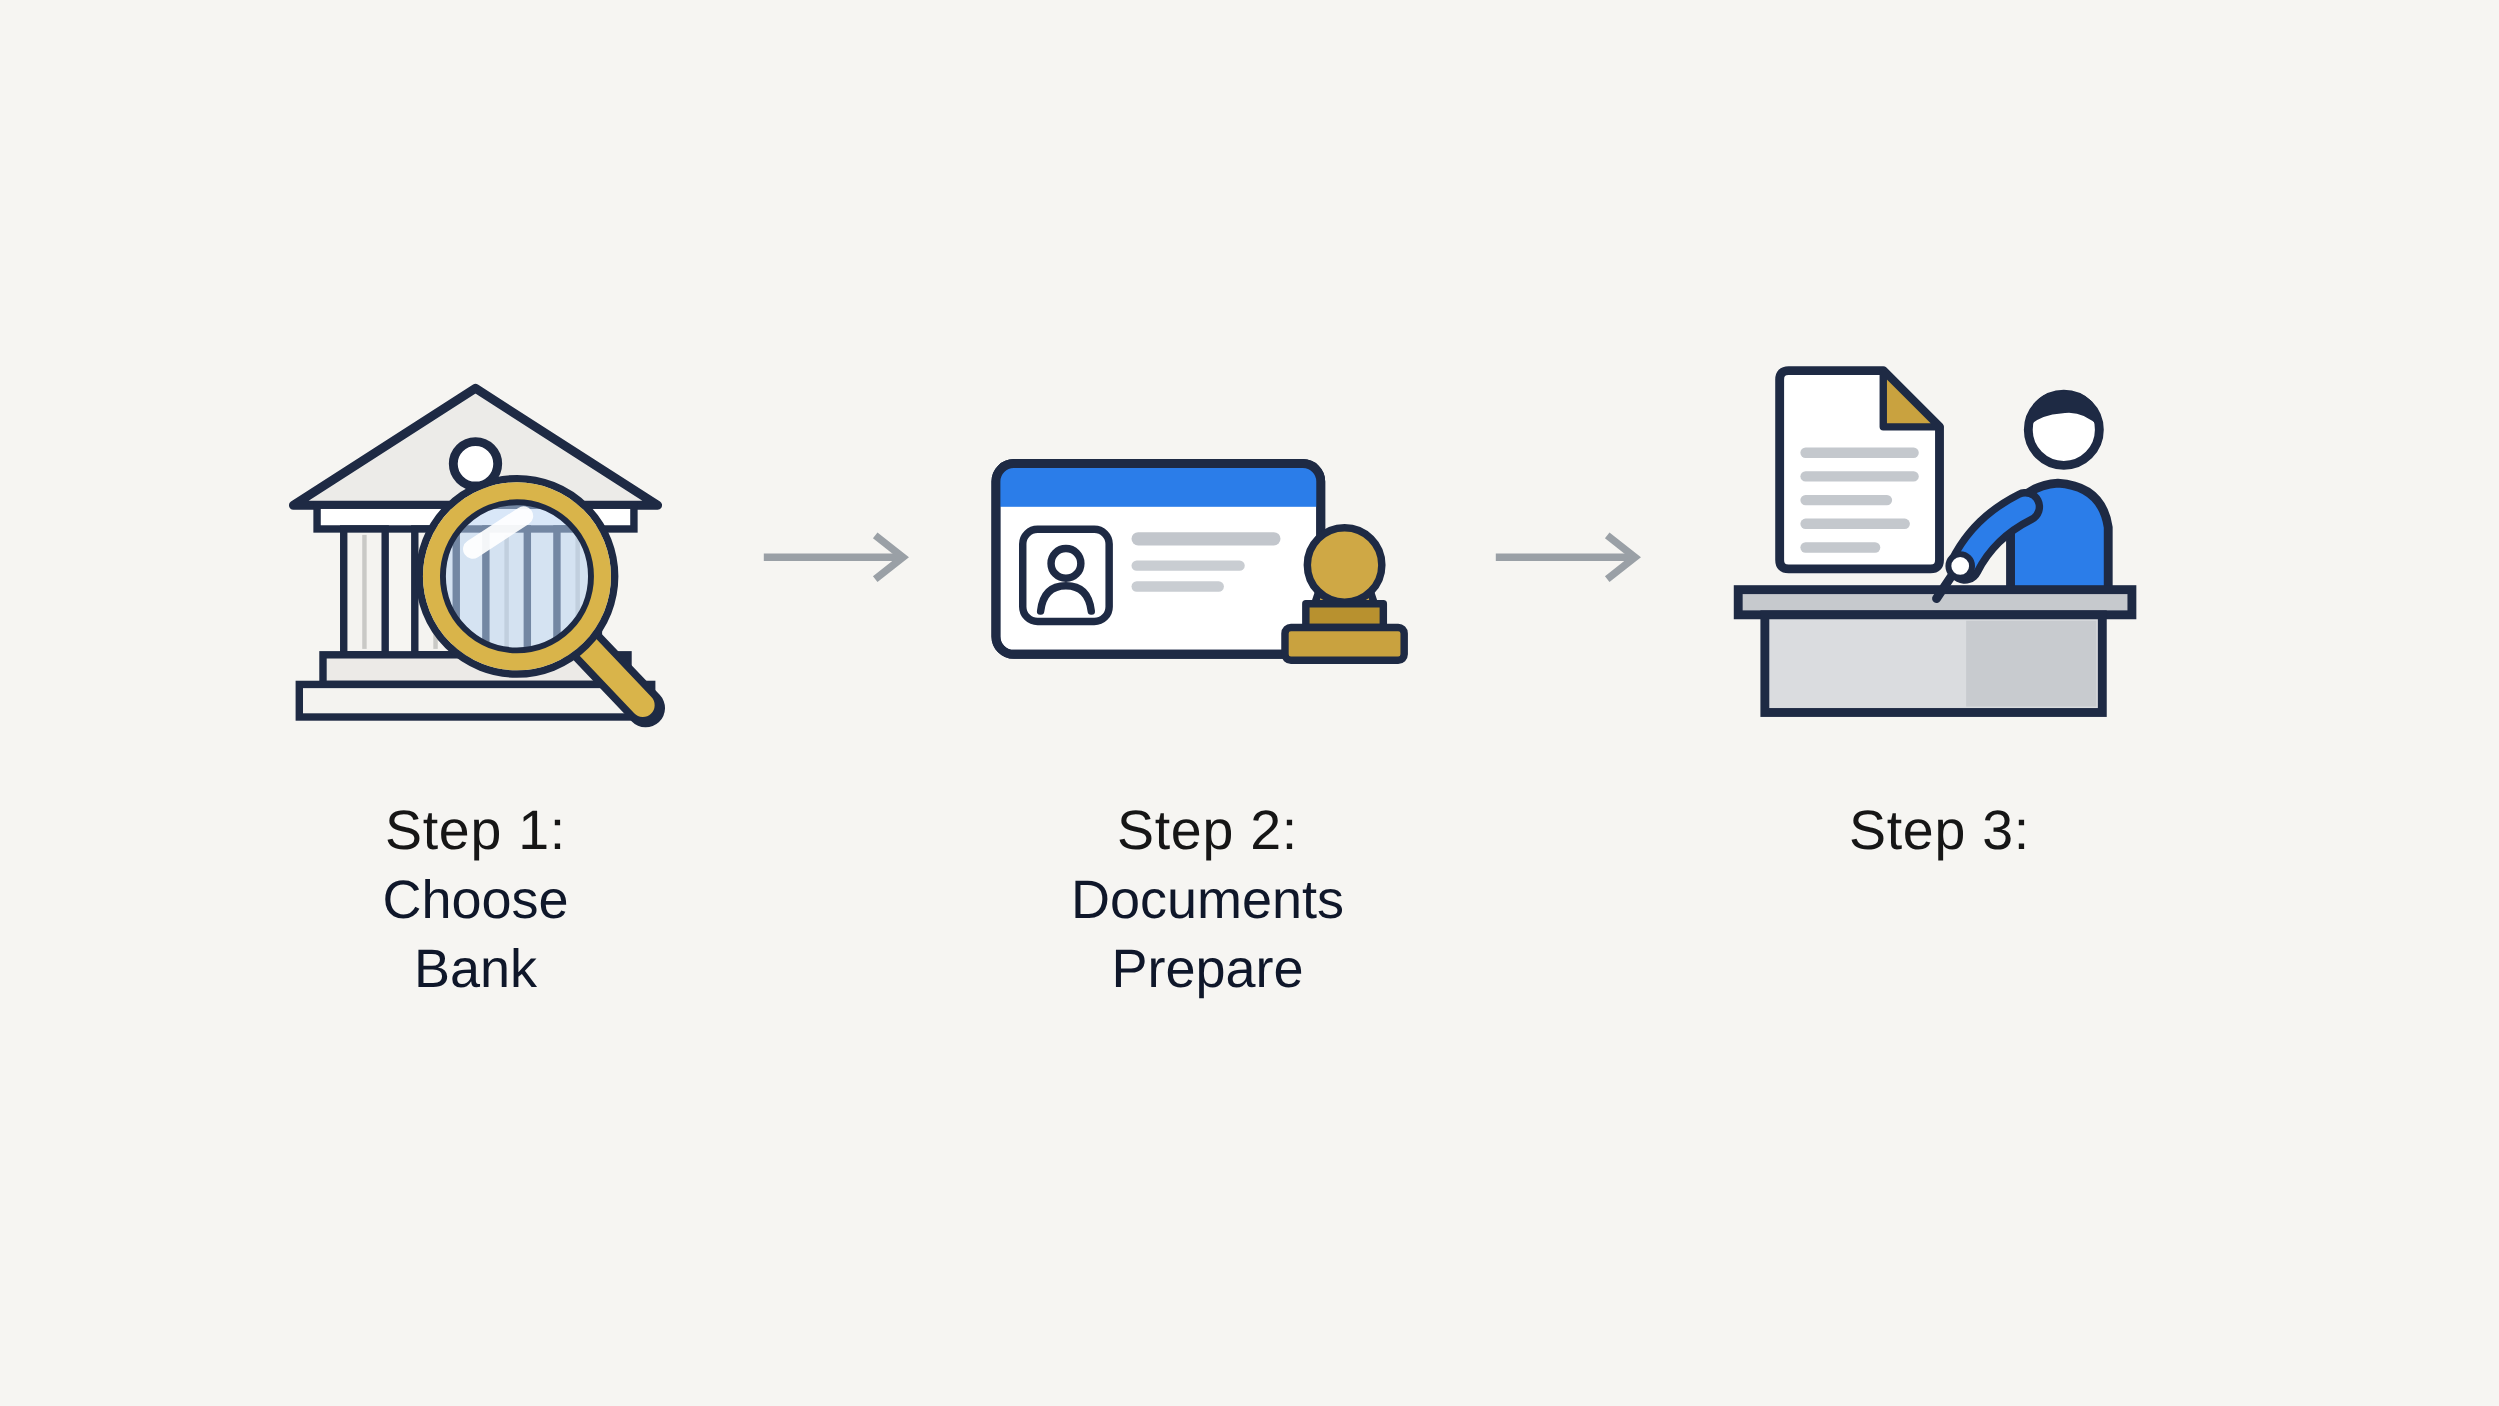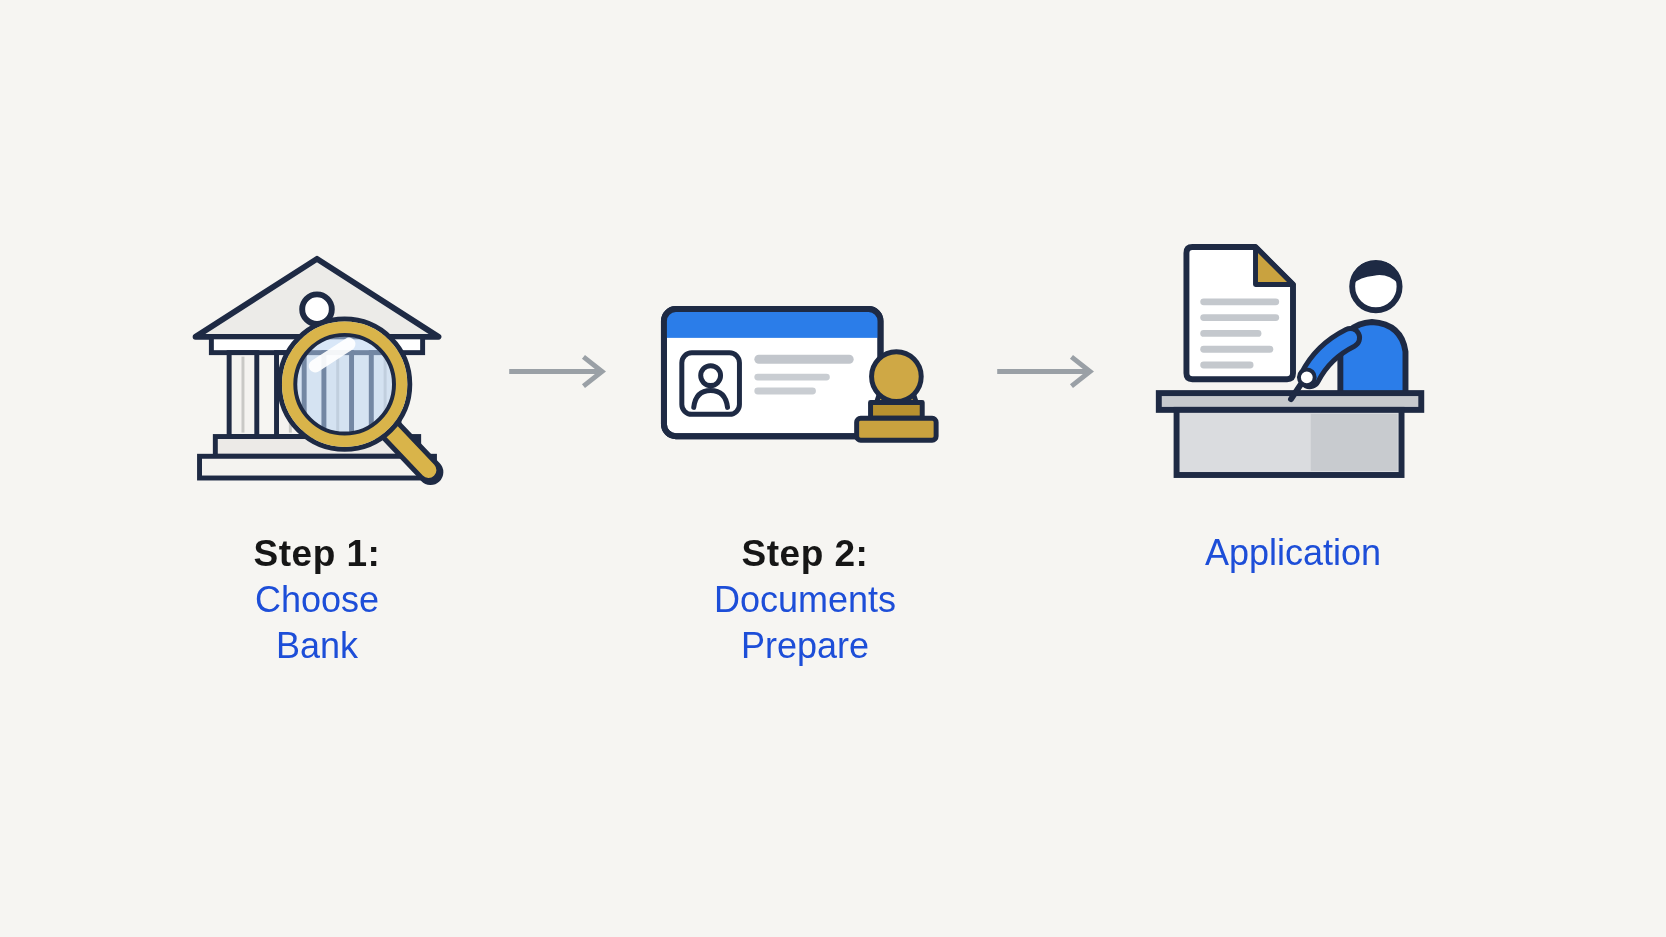--- a/index.html
+++ b/index.html
@@ -40,29 +40,29 @@
     display: flex;
     justify-content: center;
   }
   .label {
     margin-top: 40px;
     text-align: center;
     color: #161616;
   }
   .label .title {
     font-size: 37px;
-    font-weight: bold;
+    font-weight: normal;
     line-height: 47px;
     letter-spacing: 0.5px;
   }
   .label .line {
     font-size: 36px;
     font-weight: 400;
     line-height: 46px;
-    color: #1d4ed8;
+    color: #0f172a;
   }
   svg { display: block; }
 </style>
 </head>
 <body>
 
 <div class="canvas">
   <div class="flow">
 
     <div class="step">
@@ -188,18 +188,18 @@
             <rect x="168" y="179" width="88" height="58" fill="#c8cbcf"></rect>
           </g>
 
           <g>
             <line x1="160" y1="146" x2="148" y2="164" stroke="#1e2a44" stroke-width="6" stroke-linecap="round"></line>
             <circle cx="164" cy="142" r="8" fill="#ffffff" stroke="#1e2a44" stroke-width="4"></circle>
           </g>
         </svg>
       </div>
       <div class="label">
-        <div class="line">Application</div>
+        <div class="title">Step 3:</div>
       </div>
     </div>
 
   </div>
 </div>
 
 </body></html>

